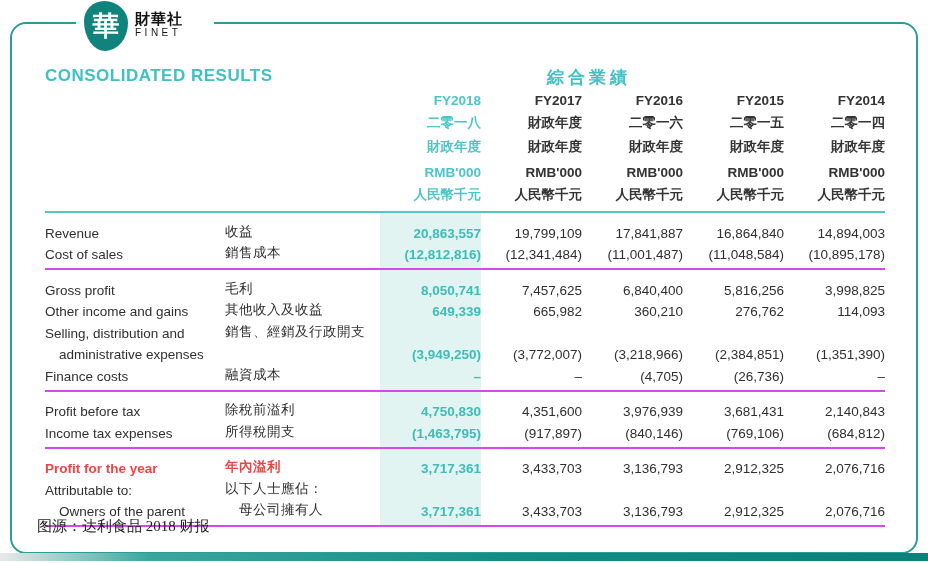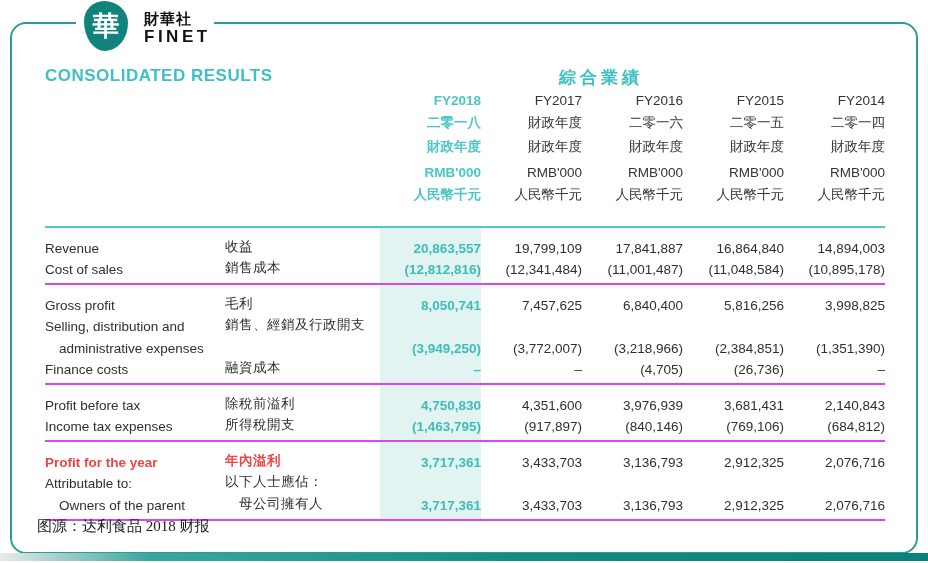--- a/index.html
+++ b/index.html
@@ -14,42 +14,42 @@
   }
   
   .logo-gap{position:absolute;left:76px;top:14px;width:138px;height:18px;background:#ffffff;}
   .logo-block{position:absolute;left:84px;top:1px;display:flex;align-items:flex-start;}
   .logo-blob{
     width:44px;height:50px;background:#0f837c;
     border-radius:46% 54% 52% 48% / 40% 44% 56% 60%;
     display:flex;align-items:center;justify-content:center;
   }
   .logo-char{color:#ffffff;font-size:27px;font-weight:bold;line-height:1;}
-  .brand-text{margin-left:16px;margin-top:9px;}
+  .brand-text{margin-left:7px;margin-top:9px;}
   .brand-zh{font-size:15px;font-weight:bold;color:#141414;letter-spacing:1px;line-height:1.15;}
-  .brand-en{font-size:17px;font-weight:bold;color:#141414;letter-spacing:3.5px;line-height:1.2;}
+  .brand-en{font-size:10px;font-weight:normal;color:#141414;letter-spacing:3.5px;line-height:1.2;}
 
   .title-en{
     position:absolute;left:45px;top:66px;font-size:17px;font-weight:bold;
     color:#3fc0c4;letter-spacing:.5px;
   }
   .title-zh{
-    position:absolute;left:559px;top:66px;font-size:17px;font-weight:bold;
+    position:absolute;left:547px;top:66px;font-size:17px;font-weight:bold;
     color:#3fc0c4;letter-spacing:4px;
   }
 
   table.results{
     position:absolute;left:45px;top:84px;width:840px;
     border-collapse:collapse;table-layout:fixed;font-size:13.5px;
   }
   table.results td{padding:0;vertical-align:bottom;white-space:nowrap;}
   td.num{text-align:right;}
-  thead td{height:24px;color:#333;}
+  thead td{height:24px;color:#333;font-weight:bold;}
   thead td.accent{color:#4cc5c9;font-weight:bold;}
-  thead tr.last-head td{border-bottom:2px solid #56c5c5;padding-bottom:22px;}
+  thead tr.last-head td{border-bottom:2px solid #56c5c5;padding-bottom:7px;}
   tbody td{height:21.5px;color:#2f2f2f;}
   tbody td.hl{background:#e2f4f1;color:#3dbcb8;font-weight:bold;padding-left:24px;}
   tbody tr.sec-first td{padding-top:6px;}
   tbody tr.sec-last td{border-bottom:2px solid #d946ef;padding-bottom:6px;}
   td.ind{padding-left:14px !important;}
   tr.bold-row td.lab{font-weight:bold;color:#ef4444;}
   td.zh{letter-spacing:.5px;}
 
   .footer-src{
     position:absolute;left:37px;top:517px;font-size:15px;color:#1d1d1d;
@@ -155,20 +155,29 @@
         <tr class="sec-first">
           <td class="lab en">Gross profit</td>
           <td class="lab zh">毛利</td>
           <td class="num hl">8,050,741</td>
           <td class="num">7,457,625</td>
           <td class="num">6,840,400</td>
           <td class="num">5,816,256</td>
           <td class="num">3,998,825</td>
         </tr>
         <tr>
+          <td class="lab en">Other income and gains</td>
+          <td class="lab zh">其他收入及收益</td>
+          <td class="num hl">649,339</td>
+          <td class="num">665,982</td>
+          <td class="num">360,210</td>
+          <td class="num">276,762</td>
+          <td class="num">114,093</td>
+        </tr>
+        <tr>
           <td class="lab en">Selling, distribution and</td>
           <td class="lab zh">銷售、經銷及行政開支</td>
           <td class="num hl"></td>
           <td class="num"></td>
           <td class="num"></td>
           <td class="num"></td>
           <td class="num"></td>
         </tr>
         <tr>
           <td class="lab en ind">administrative expenses</td>

